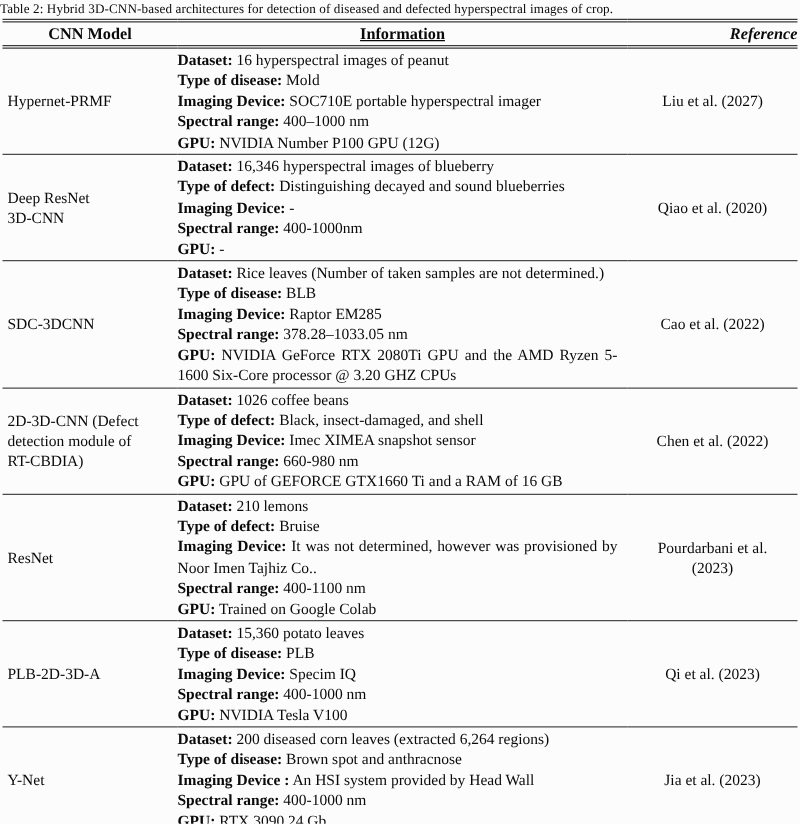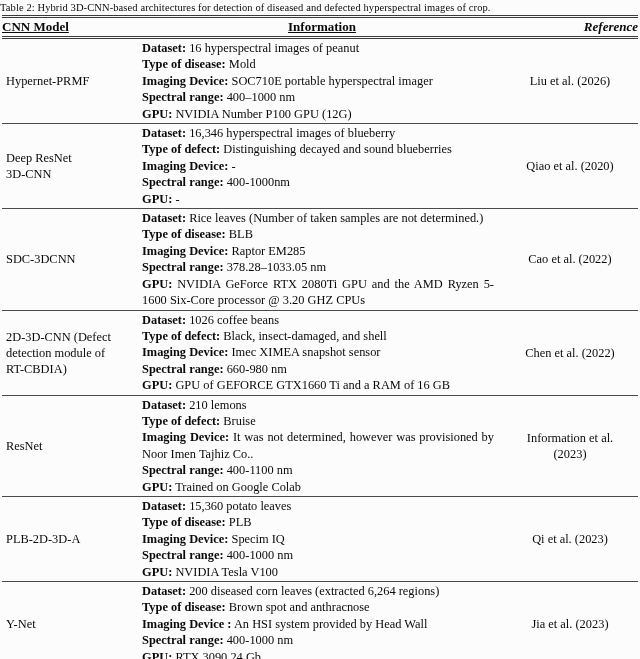--- a/index.html
+++ b/index.html
@@ -28,21 +28,21 @@
     border-bottom: 3px double #3a3a3a;
   }
   tbody tr { border-bottom: 1px solid #4a4a4a; }
   tbody tr:last-child { border-bottom: none; }
   th {
     font-size: 13px;
     font-weight: bold;
     padding: 1px 0 2px 0;
     line-height: 15px;
   }
-  th.h-model { width: 140px; text-align: left; text-decoration: underline; }
+  th.h-model { width: 140px; text-align: center; }
   th.h-info  { width: 360px; text-align: center; text-decoration: underline; }
   th.h-ref   { width: 136px; text-align: right; font-style: italic; }
   td { font-size: 12.4px; }
   td.col-model {
     vertical-align: middle;
     line-height: 16px;
     padding: 0 4px;
   }
   td.col-info {
     vertical-align: top;
@@ -78,21 +78,21 @@
           <div>Hypernet-PRMF</div>
         </td>
         <td class="col-info">
           <div class="info-line"><span class="info-label">Dataset:</span> <span class="info-value">16 hyperspectral images of peanut</span></div>
           <div class="info-line"><span class="info-label">Type of disease:</span> <span class="info-value">Mold</span></div>
           <div class="info-line"><span class="info-label">Imaging Device:</span> <span class="info-value">SOC710E portable hyperspectral imager</span></div>
           <div class="info-line"><span class="info-label">Spectral range:</span> <span class="info-value">400–1000 nm</span></div>
           <div class="info-line"><span class="info-label">GPU:</span> <span class="info-value">NVIDIA Number P100 GPU (12G)</span></div>
         </td>
         <td class="col-ref">
-          <div>Liu et al. (2026)</div>
+          <div>Liu et al. (2027)</div>
         </td>
       </tr>
       <tr>
         <td class="col-model">
           <div>Deep ResNet</div>
           <div>3D-CNN</div>
         </td>
         <td class="col-info">
           <div class="info-line"><span class="info-label">Dataset:</span> <span class="info-value">16,346 hyperspectral images of blueberry</span></div>
           <div class="info-line"><span class="info-label">Type of defect:</span> <span class="info-value">Distinguishing decayed and sound blueberries</span></div>
@@ -141,21 +141,21 @@
           <div>ResNet</div>
         </td>
         <td class="col-info">
           <div class="info-line"><span class="info-label">Dataset:</span> <span class="info-value">210 lemons</span></div>
           <div class="info-line"><span class="info-label">Type of defect:</span> <span class="info-value">Bruise</span></div>
           <div class="info-line"><span class="info-label">Imaging Device:</span> <span class="info-value">It was not determined, however was provisioned by Noor Imen Tajhiz Co..</span></div>
           <div class="info-line"><span class="info-label">Spectral range:</span> <span class="info-value">400-1100 nm</span></div>
           <div class="info-line"><span class="info-label">GPU:</span> <span class="info-value">Trained on Google Colab</span></div>
         </td>
         <td class="col-ref">
-          <div>Information et al.</div>
+          <div>Pourdarbani et al.</div>
           <div>(2023)</div>
         </td>
       </tr>
       <tr>
         <td class="col-model">
           <div>PLB-2D-3D-A</div>
         </td>
         <td class="col-info">
           <div class="info-line"><span class="info-label">Dataset:</span> <span class="info-value">15,360 potato leaves</span></div>
           <div class="info-line"><span class="info-label">Type of disease:</span> <span class="info-value">PLB</span></div>

